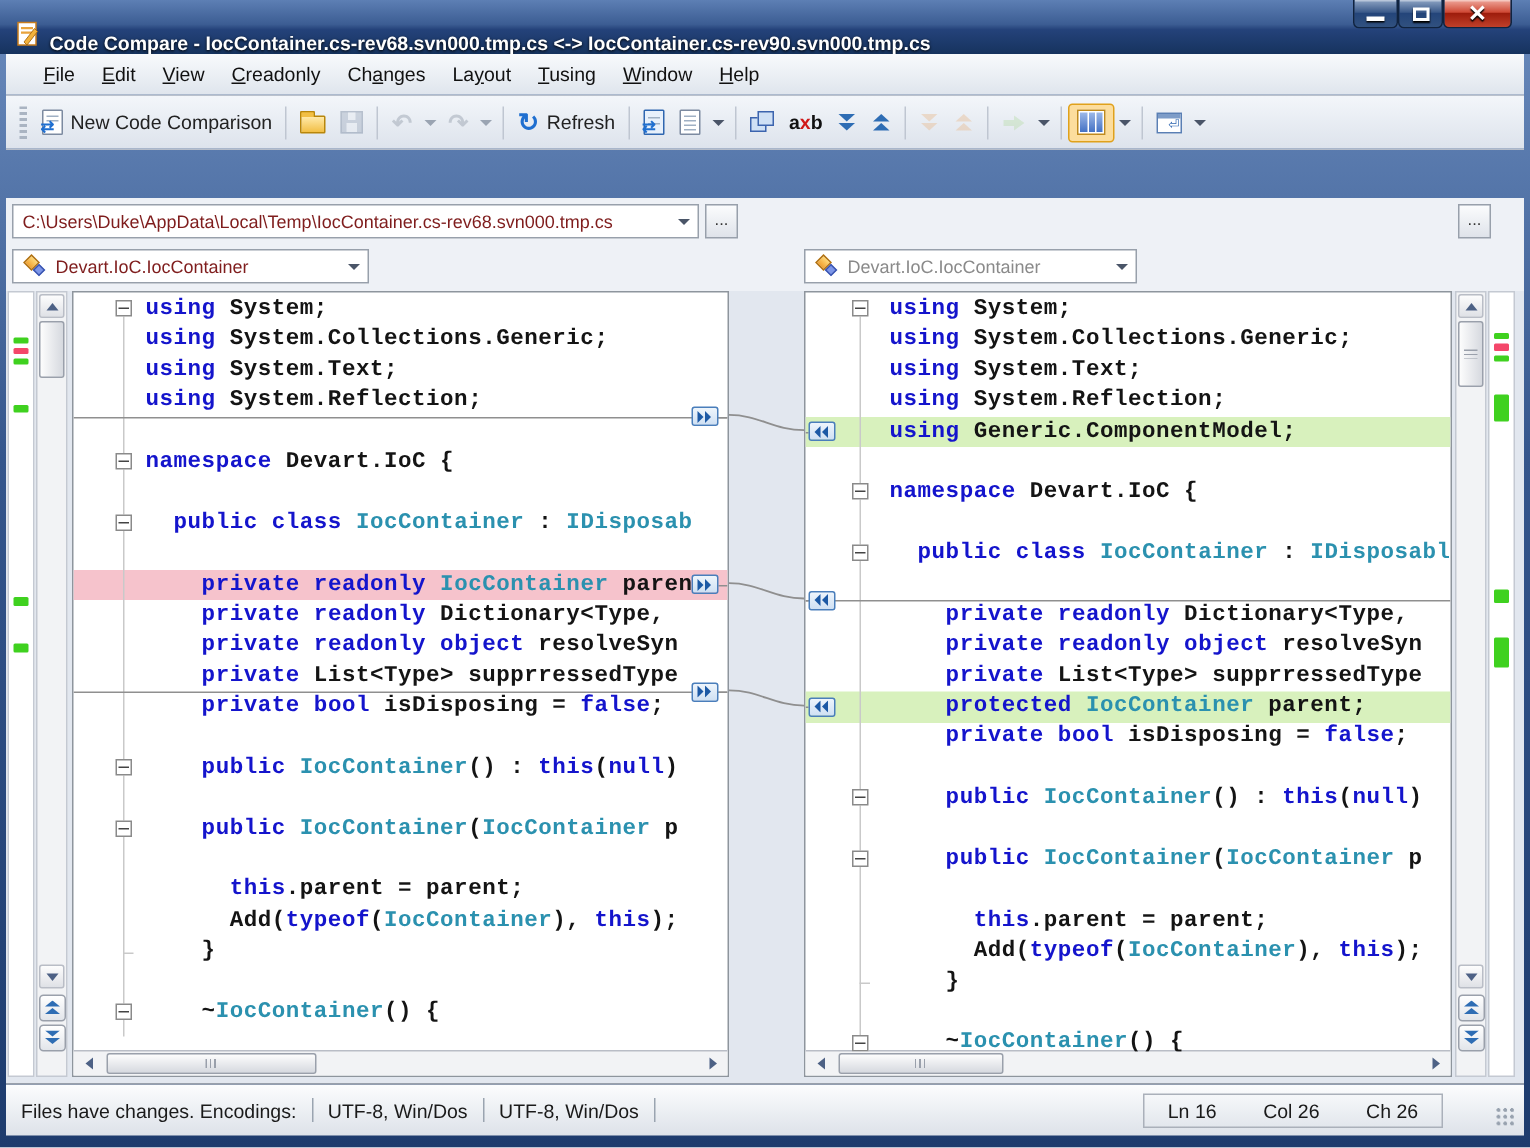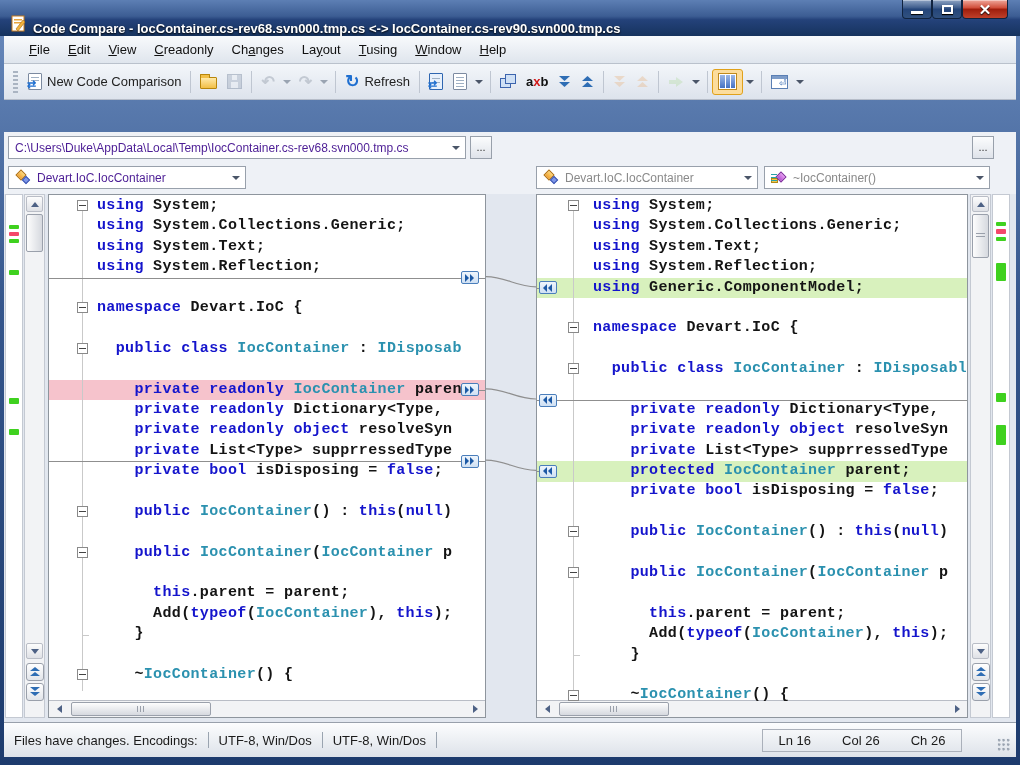--- a/index.html
+++ b/index.html
@@ -43,21 +43,21 @@
   .tab { position:absolute; left:24px; bottom:0; height:27px; background:linear-gradient(#ffffff,#eef1f6);
          border:1px solid #9aa1ac; border-bottom:none; border-radius:3px 3px 0 0; display:flex; align-items:center; gap:6px; padding:0 10px; cursor:pointer; }
   .tab-label { font-size:13px; font-weight:bold; color:#1a1a1a; }
   .tab-close { font-size:14px; color:#444; font-weight:bold; cursor:pointer; margin-left:6px; }
   .tab-dd { position:absolute; right:14px; bottom:9px; }
   
   .pathrow, .symbolrow { position:absolute; left:4px; right:4px; background:#eef1f6; }
   .pathrow { top:132px; height:32px; }
   .symbolrow { top:164px; height:30px; }
   .combo { position:absolute; height:23px; background:#fff; border:1px solid #98a0ab; display:flex; align-items:center; padding:0 2px 0 6px; cursor:pointer; }
-  .combo .val { flex:1; font-size:12px; color:#4c1d95; white-space:nowrap; overflow:hidden; }
+  .combo .val { flex:1; font-size:12px; color:#7f1d1d; white-space:nowrap; overflow:hidden; }
   .combo .val.gray { color:#8a8a8a; }
   .combo .arrow { width:14px; display:flex; justify-content:center; }
   .browse { position:absolute; height:23px; width:22px; background:linear-gradient(#fbfcfd,#dfe3ea); border:1px solid #98a0ab;
             font-size:11px; color:#333; text-align:center; line-height:20px; cursor:pointer; }
   
   .i-class { position:relative; width:17px; height:15px; margin-right:5px; flex:none; }
   .i-class .d1 { position:absolute; left:2px; top:1px; width:8px; height:8px; transform:rotate(45deg); background:linear-gradient(#ffd977,#f0a030); border:1px solid #b07010; }
   .i-class .d2 { position:absolute; left:8px; top:7px; width:6px; height:6px; transform:rotate(45deg); background:#7d96e8; border:1px solid #3c56b0; }
   .i-method { position:relative; width:17px; height:15px; margin-right:5px; flex:none; }
   .i-method .lines { position:absolute; left:0; top:4px; width:6px; height:7px;
@@ -311,31 +311,20 @@
     <div class="combo" style="left:532px; width:222px; top:2px;">
       <span class="i-class">
           <span class="d1"></span>
           <span class="d2"></span>
         </span>
       <span class="val gray">Devart.IoC.IocContainer</span>
       <span class="arrow">
           <span class="dd" style="margin:0"></span>
         </span>
     </div>
-    <div class="combo" style="left:760px; width:226px; top:2px;">
-      <span class="i-method">
-          <span class="lines"></span>
-          <span class="env"></span>
-          <span class="dm"></span>
-        </span>
-      <span class="val gray">~IocContainer()</span>
-      <span class="arrow">
-          <span class="dd" style="margin:0"></span>
-        </span>
-    </div>
   </div>
 
   <div class="editors">
     <div class="ovstrip" style="left:1px" id="lmarks">
         <div class="mark g" style="top: 30px; height: 4px;"></div>
         <div class="mark r" style="top: 37px; height: 4px;"></div>
         <div class="mark g" style="top: 44px; height: 4px;"></div>
         <div class="mark g" style="top: 75px; height: 5px;"></div>
         <div class="mark g" style="top: 203px; height: 6px;"></div>
         <div class="mark g" style="top: 234px; height: 6px;"></div>

